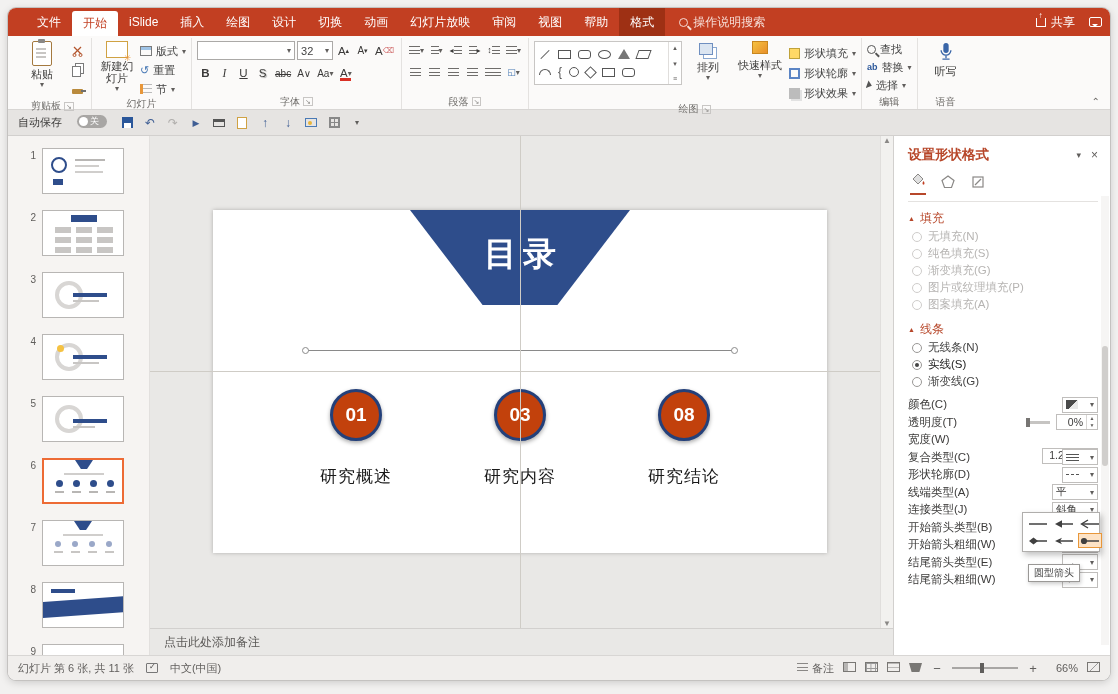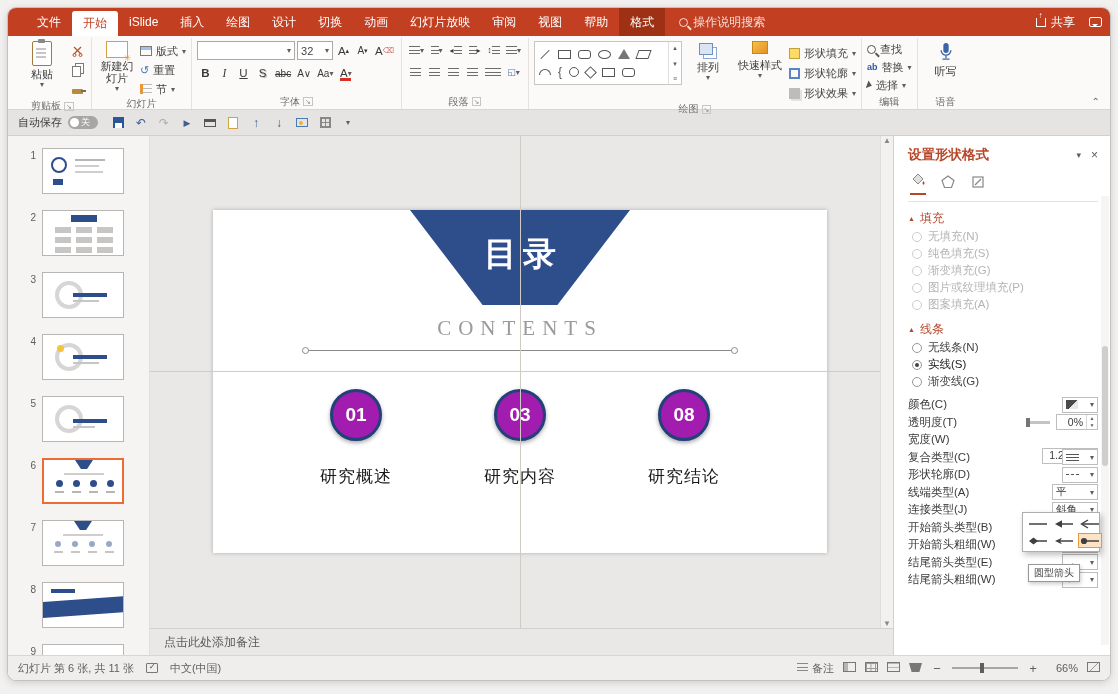--- a/index.html
+++ b/index.html
@@ -81,21 +81,21 @@
   .ic-outline { width:11px; height:11px; border:2px solid #5b84c4; }
   .ic-effects { width:11px; height:11px; background:#bcbcbc; box-shadow:2px 2px 0 #e2e2e2; }
   .ic-find { width:9px; height:9px; border:1.5px solid #555; border-radius:50%; position:relative; display:inline-block; }
   .ic-find::after { content:""; position:absolute; width:5px; height:1.5px; background:#555; transform:rotate(45deg); left:7px; top:8px; }
   .ic-replace { font-size:9px; color:#2b579a; font-weight:bold; }
   .ic-select { width:0; height:0; border-left:5px solid #555; border-top:4px solid transparent; border-bottom:4px solid transparent; transform:rotate(20deg); display:inline-block; }
   .ribbon-collapse { position:absolute; right:10px; bottom:2px; font-size:10px; color:#6d6b68; }
 
   
   .quickbar { height:26px; background:#e6e4e2; border-bottom:1px solid #d2d0ce; display:flex; align-items:center; padding:0 10px; gap:4px; font-size:11px; color:#3b3a39; }
-  .autosave { display:flex; align-items:center; gap:6px; margin-right:6px; }
+  .autosave { display:flex; gap:15px; margin-right:6px; }
   .pill { width:30px; height:13px; border-radius:7px; background:#a8a6a4; display:flex; align-items:center; padding:0 2px; gap:2px; color:#fff; font-size:9px; }
   .knob { width:9px; height:9px; border-radius:50%; background:#fff; display:inline-block; }
   .qicons { display:flex; align-items:center; gap:3px; }
   .qbtn { width:20px; height:20px; display:flex; align-items:center; justify-content:center; }
   .qt { font-size:12px; color:#3f5e94; }
   .qt.dim { color:#b0aeac; }
   .qi { display:inline-block; }
   .qi-save { width:11px; height:11px; background:#2b579a; position:relative; }
   .qi-save::after { content:""; position:absolute; left:2px; bottom:0; width:7px; height:5px; background:#fff; }
   .qi-print { width:12px; height:8px; border:1.2px solid #555; border-top:3px solid #555; }
@@ -124,21 +124,21 @@
   .trap { position:absolute; left:197px; top:0; width:220px; height:95px; background:#2e4d8b;
           clip-path:polygon(0 0,100% 0,67% 100%,33% 100%); display:flex; align-items:center; justify-content:center; }
   .slide-title { font-size:33px; font-weight:bold; color:#fff; letter-spacing:6px; padding-left:6px; padding-bottom:6px; }
   .subtitle { position:absolute; left:0; right:0; top:106px; text-align:center; font-family:"Liberation Serif","DejaVu Serif",serif;
               font-size:21px; color:#9a9a9a; letter-spacing:7px; }
   .divline { position:absolute; left:92px; top:140px; width:430px; height:1px; background:#8a8a8a; }
   .endcap { position:absolute; top:-3px; width:7px; height:7px; border:1px solid #8a8a8a; border-radius:50%; background:#fff; }
   .endcap.l { left:-3px; } .endcap.r { right:-3px; }
   .toc-items { position:absolute; left:61px; top:179px; width:492px; display:flex; }
   .toc-item { flex:1; display:flex; flex-direction:column; align-items:center; }
-  .toc-circle { width:52px; height:52px; border-radius:50%; background:#a21caf; border:3px solid #24407a;
+  .toc-circle { width:52px; height:52px; border-radius:50%; background:#c2410c; border:3px solid #24407a;
                 box-shadow:0 2px 4px rgba(0,0,0,.35); color:#fff; font-size:19px; font-weight:bold;
                 display:flex; align-items:center; justify-content:center; }
   .toc-label { margin-top:24px; font-size:17px; color:#1a1a1a; letter-spacing:1px; }
   .vscroll { position:absolute; right:0; top:0; bottom:0; width:13px; background:#f2f1ef; border-left:1px solid #e0dedc;
              display:flex; flex-direction:column; justify-content:space-between; align-items:center; font-size:8px; color:#8a8886; z-index:6; }
   .vthumb { position:absolute; right:2px; top:18px; width:9px; height:140px; background:#cdcbc9; border-radius:4px; }
   .notesbar { height:27px; border-top:1px solid #d2d0ce; display:flex; align-items:center; padding-left:14px;
               font-size:12px; color:#5a5856; background:#e9e8e6; }
 
   
@@ -620,21 +620,20 @@
     <div class="tbox"></div>
   </div>
       </div>
 
     <div class="canvascol">
       <div class="canvas">
         <div class="slide">
           <div class="trap">
             <span class="slide-title">目录</span>
           </div>
-          <div class="subtitle">CONTENTS</div>
           <div class="divline">
             <span class="endcap l"></span>
             <span class="endcap r"></span>
           </div>
           <div class="toc-items" id="tocitems">
               <div class="toc-item">
      <div class="toc-circle">01</div>
      <div class="toc-label">研究概述</div>
    </div>
               <div class="toc-item">

